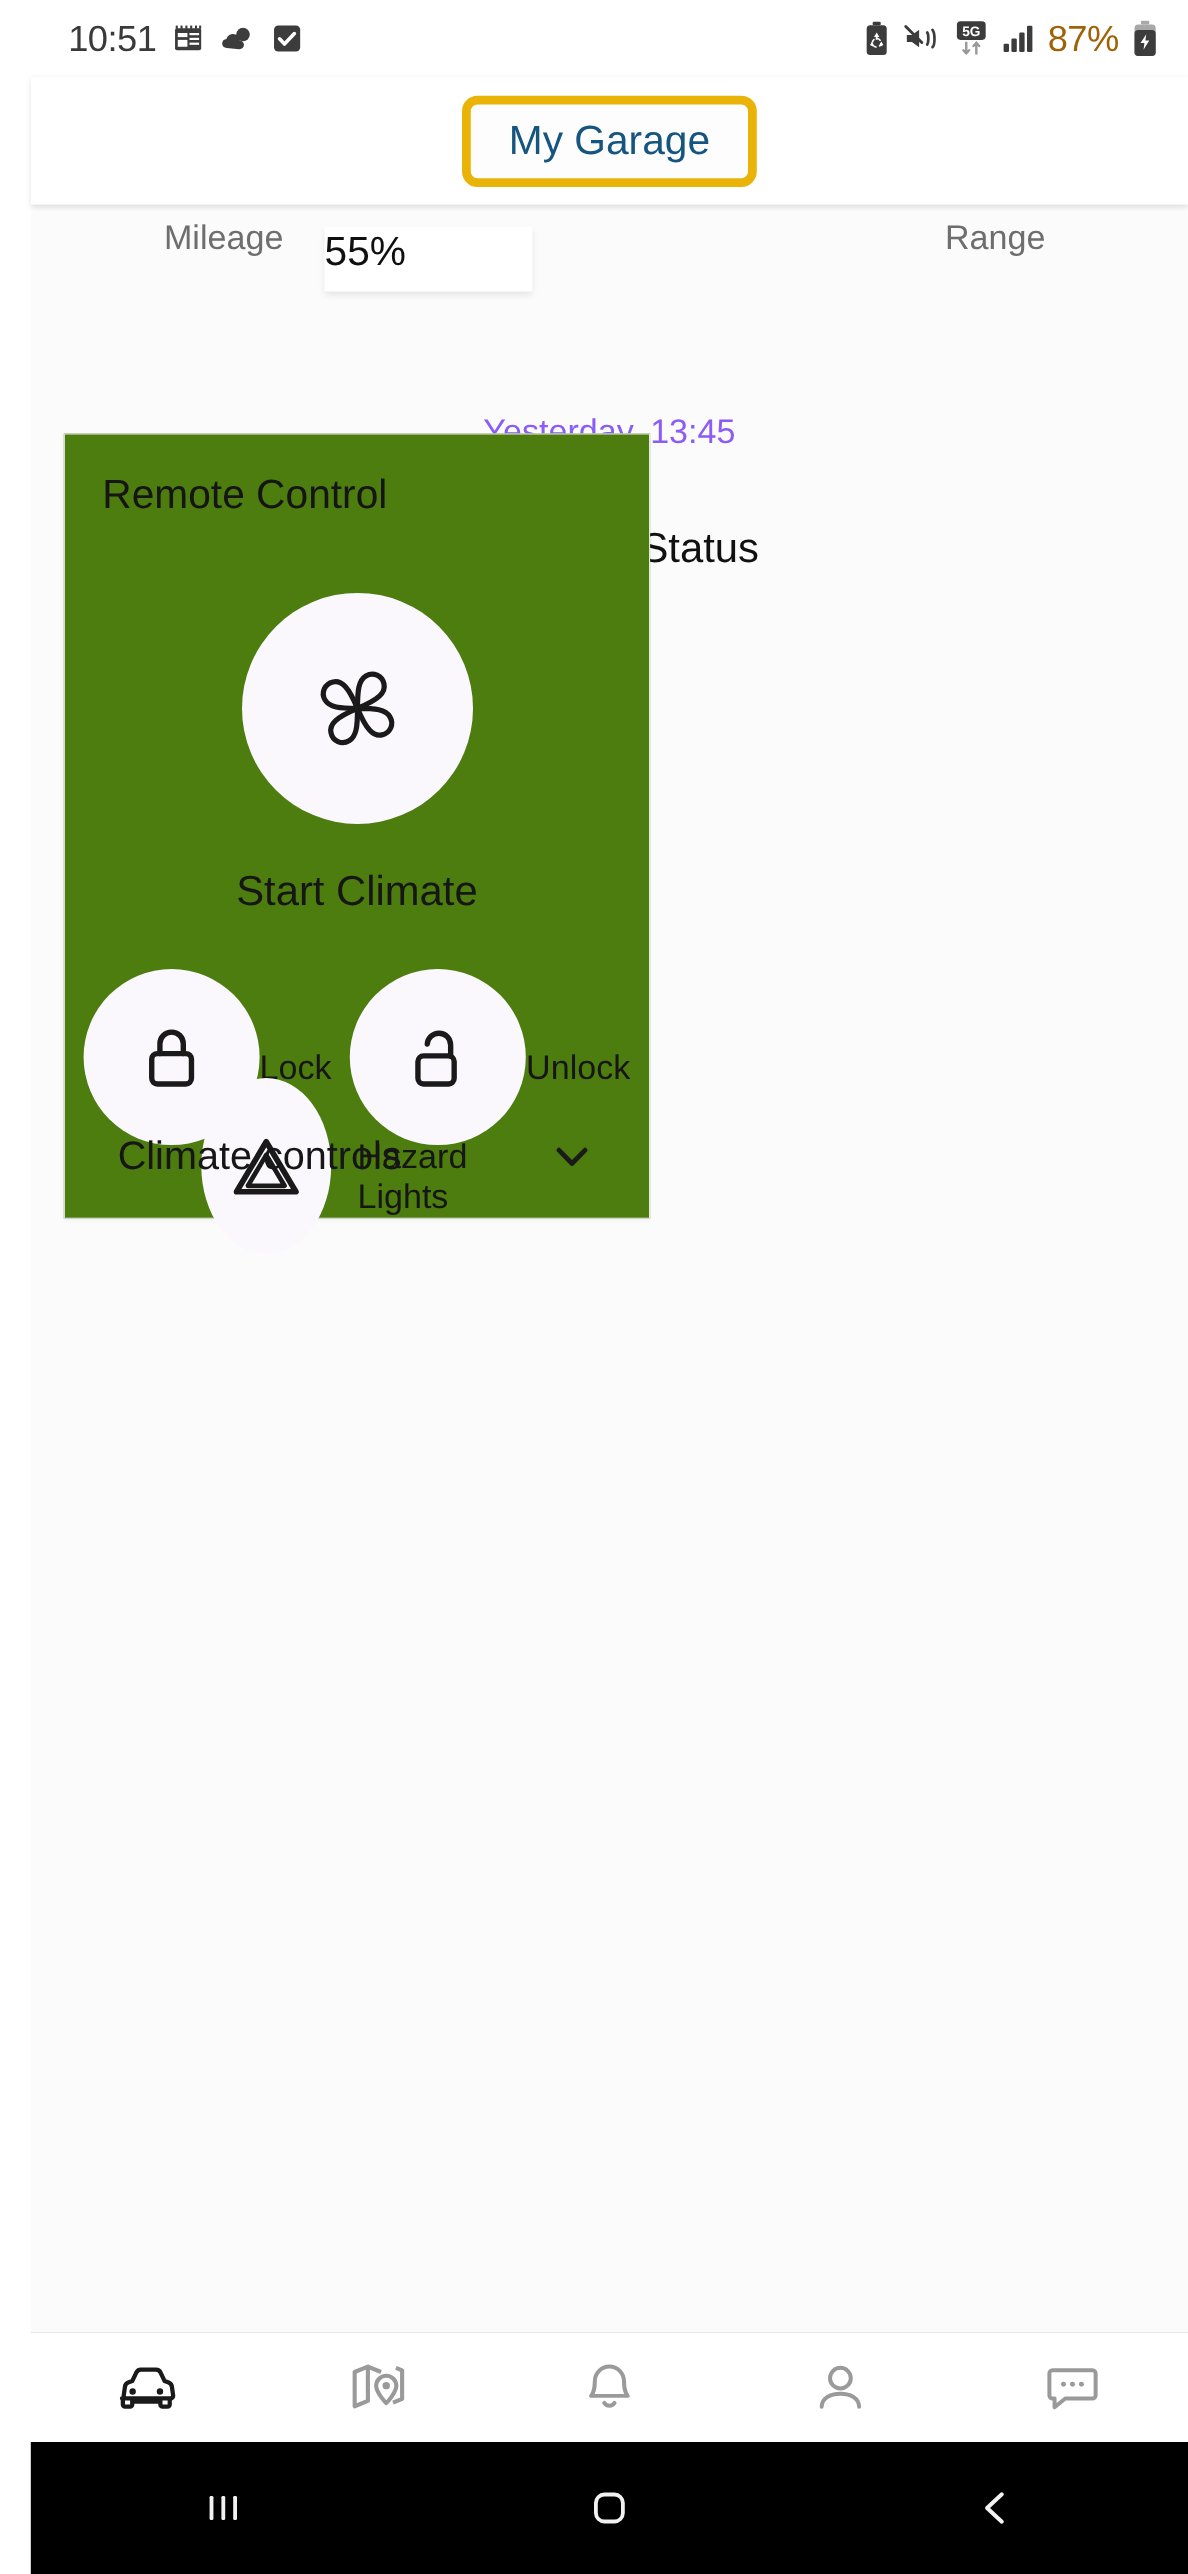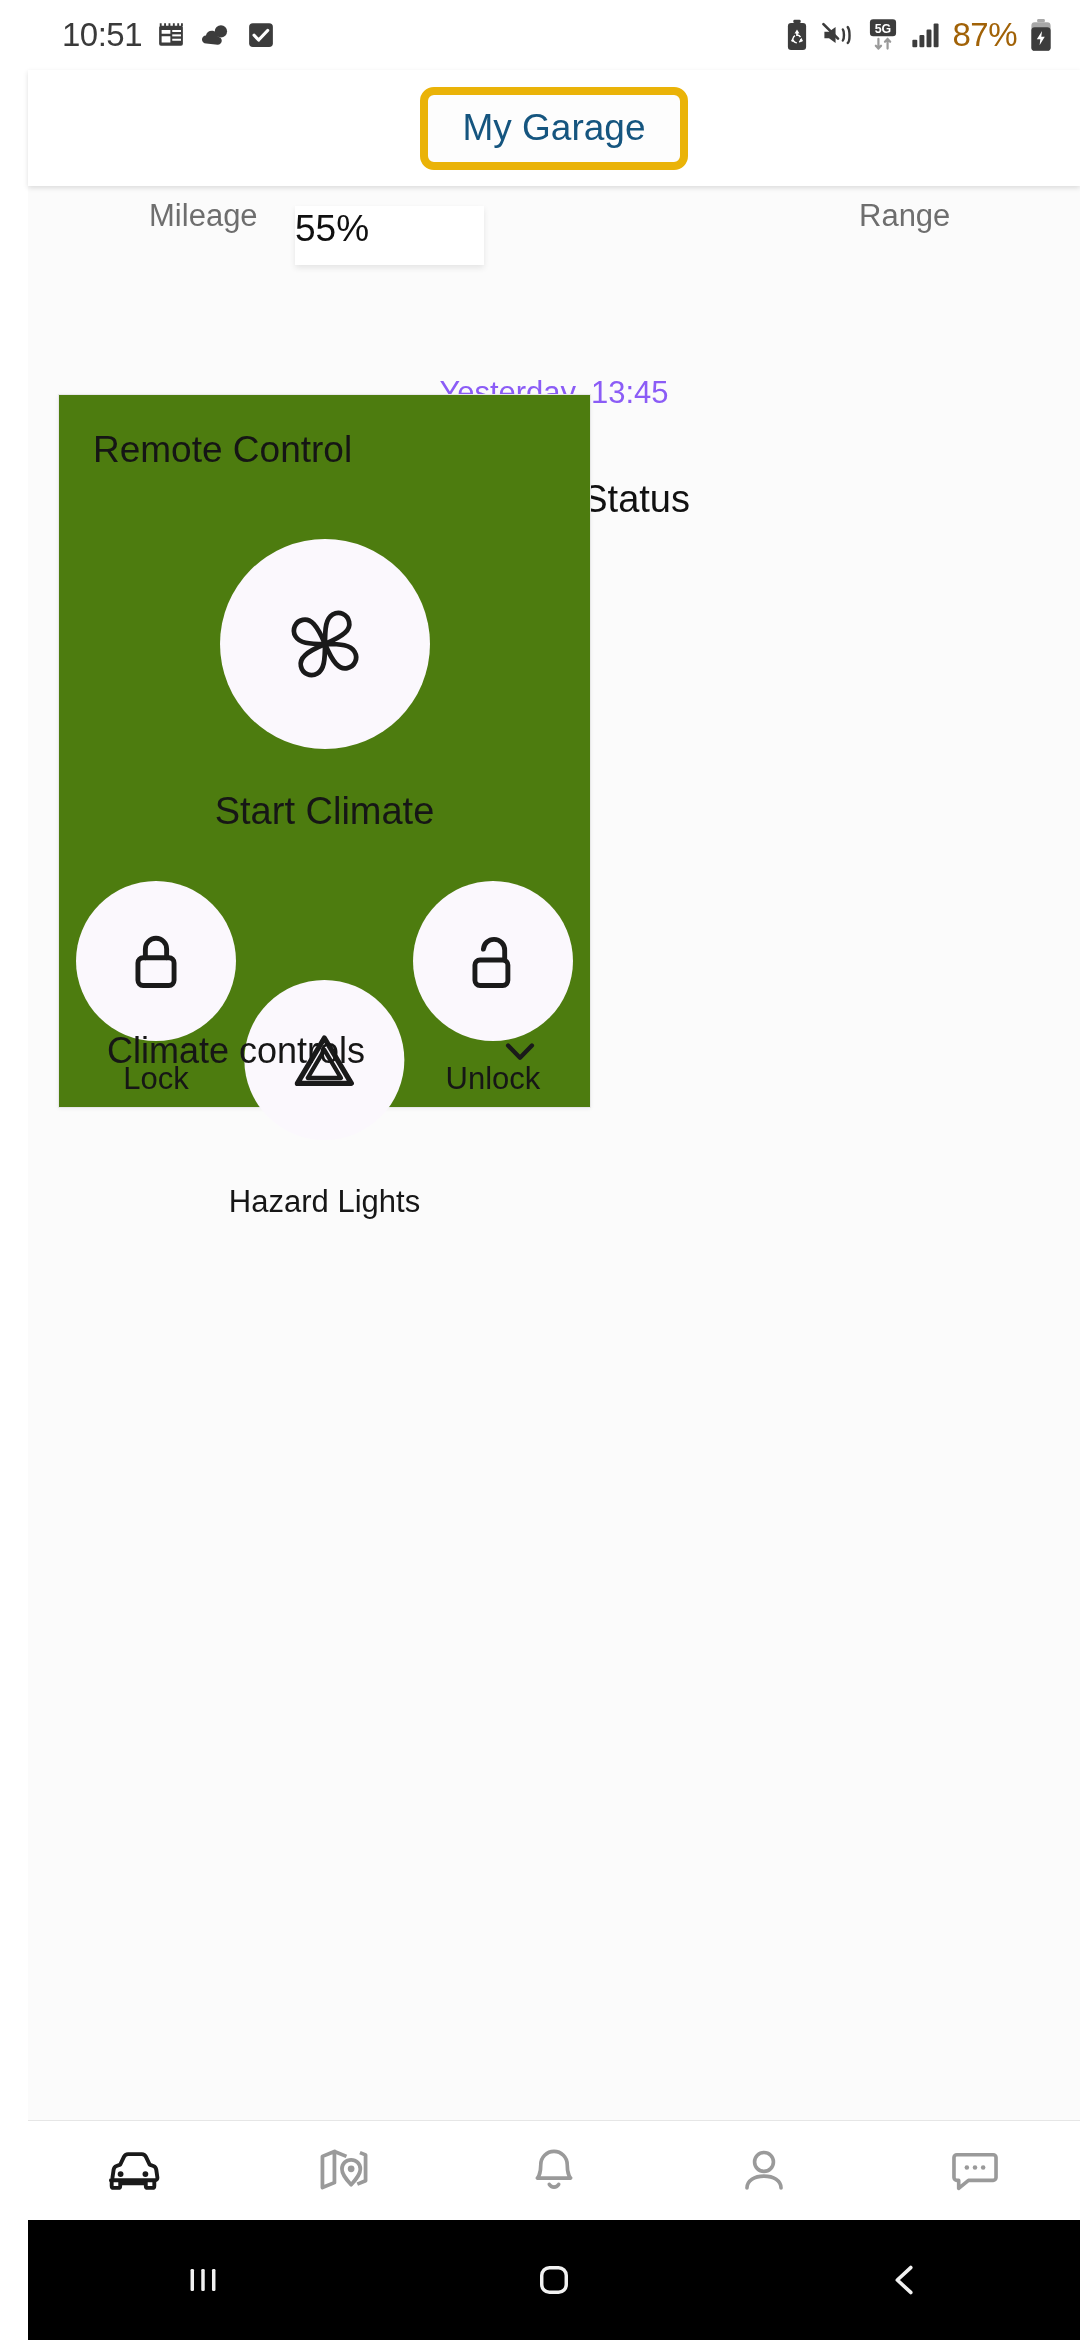--- a/index.html
+++ b/index.html
@@ -92,21 +92,21 @@
     display:flex; align-items:center; justify-content:center;
   }
   .ctrl-label { color:#161616; }
 
   .climate { margin-top:68px;gap:13px; }
   .climate .ctrl-circle { width:210px; height:210px; }
   .climate .ctrl-label { font-size:38px; margin-top:28px; }
 
   .row-lu { position:relative; height:330px; margin-top:48px; }
   .lock-c, .unlock-c, .hazard-c {
-    position:absolute; display:flex; flex-direction:column; align-items:center;
+    position:absolute; display:flex; flex-direction:row; align-items:center;
   }
   .lock-c { left:-17px; top:0; }
   .unlock-c { right:-17px; top:0; }
   .hazard-c { left:50%; transform:translateX(-50%); top:99px;gap:24px; }
   .row-lu .ctrl-circle { width:160px; height:160px; }
   .row-lu .ctrl-label { font-size:31px; margin-top:20px; }
 
   .advanced {
     position:absolute; left:48px; right:44px; bottom:30px;
     display:flex; align-items:center; justify-content:space-between;

